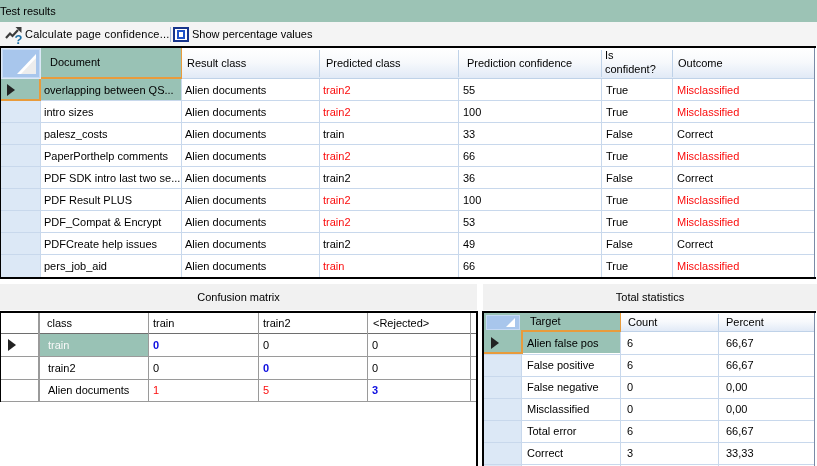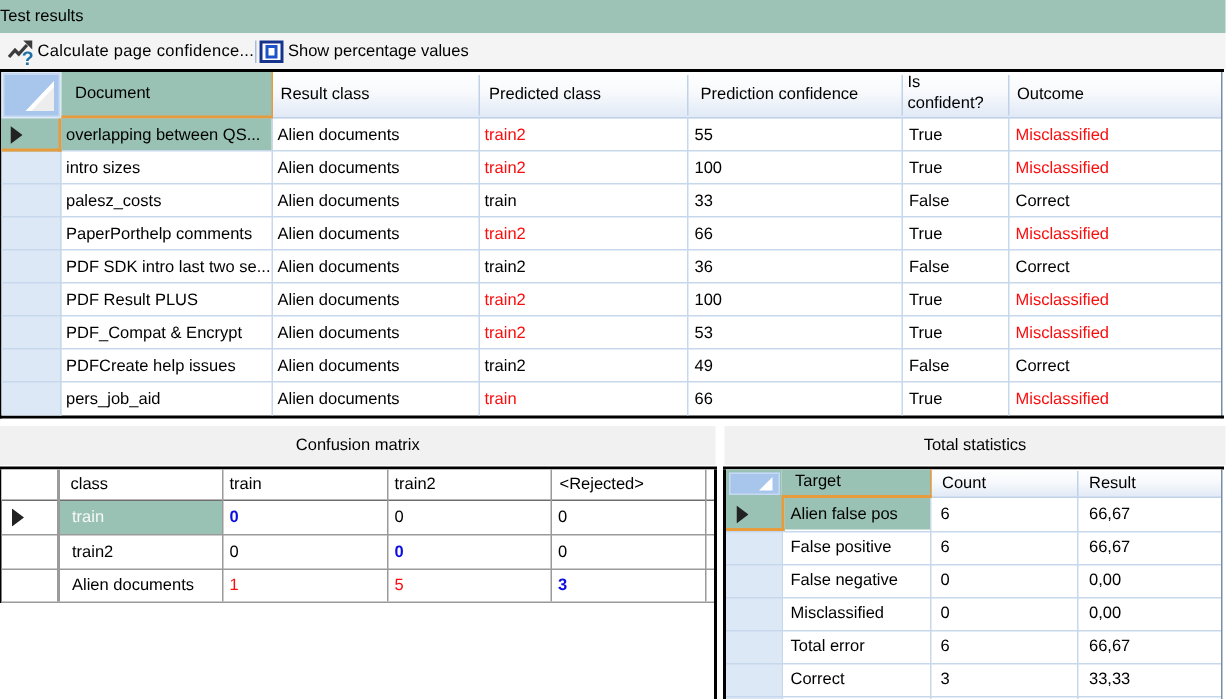--- a/index.html
+++ b/index.html
@@ -159,21 +159,21 @@
 <div class="a" style="left:484px;top:331px;width:330px;height:1px;background:#bfd2e8"></div>
 <div class="a" style="left:620px;top:314px;width:1px;height:17px;background:#bfd2e8"></div>
 <div class="a" style="left:718px;top:314px;width:1px;height:17px;background:#bfd2e8"></div>
 <div class="a" style="left:484px;top:313px;width:37px;height:19px;background:#99c2b5"></div>
 <div class="a" style="left:486px;top:315px;width:34px;height:15px;background:#a8c6ec;border:1px solid #c6daf4"></div>
 <svg class="a" style="left:487px;top:316px" width="31" height="13" viewBox="0 0 31 13">
     <polygon points="28,2 28,11 19,11" fill="#fff"></polygon>
   </svg>
 <div class="a" style="left:521px;top:313px;width:100px;height:19px;background:#99c2b5;border-right:1px solid #e89b3c;border-bottom:2px solid #e89b3c;padding-left:9px;line-height:17px">Target</div>
 <div class="tx" style="left:628px;top:313px;line-height:19px;height:19px">Count</div>
-<div class="tx" style="left:726px;top:313px;line-height:19px;height:19px">Result</div>
+<div class="tx" style="left:726px;top:313px;line-height:19px;height:19px">Percent</div>
 <div class="a" style="left:484px;top:332px;width:37px;height:134px;background:#dce8f6"></div>
 <div class="a" style="left:521px;top:332px;width:1px;height:134px;background:#c8d8ec"></div>
 <div class="a" style="left:620px;top:332px;width:1px;height:134px;background:#c8d8ec"></div>
 <div class="a" style="left:718px;top:332px;width:1px;height:134px;background:#c8d8ec"></div>
 <div class="a" style="left:484px;top:354px;width:330px;height:1px;background:#c8d8ec"></div>
 <div class="a" style="left:484px;top:376px;width:330px;height:1px;background:#c8d8ec"></div>
 <div class="a" style="left:484px;top:398px;width:330px;height:1px;background:#c8d8ec"></div>
 <div class="a" style="left:484px;top:420px;width:330px;height:1px;background:#c8d8ec"></div>
 <div class="a" style="left:484px;top:442px;width:330px;height:1px;background:#c8d8ec"></div>
 <div class="a" style="left:484px;top:464px;width:330px;height:1px;background:#c8d8ec"></div>

